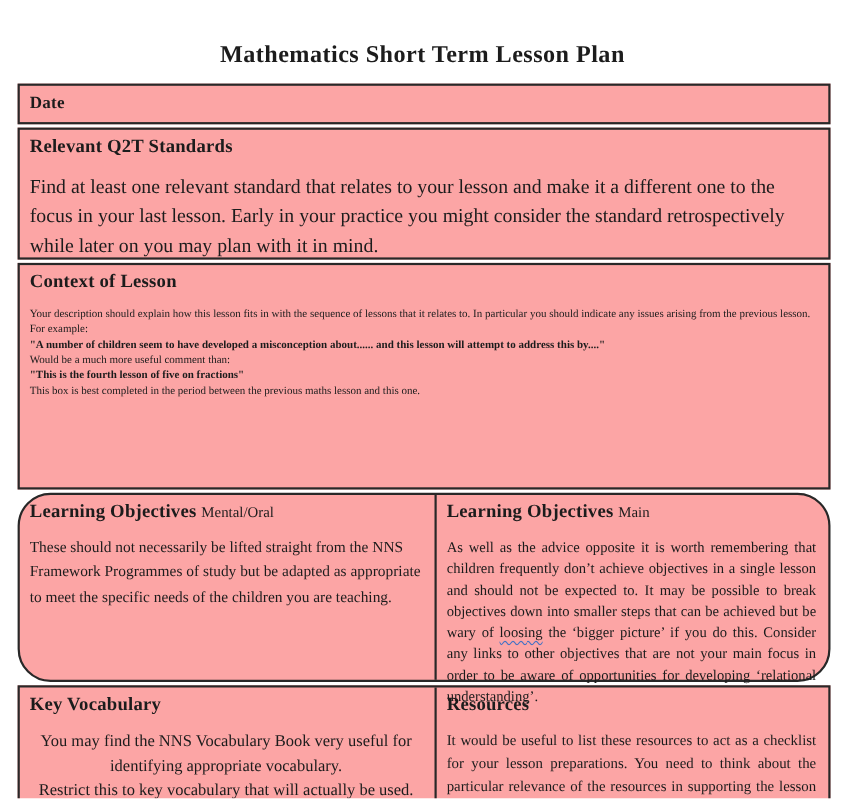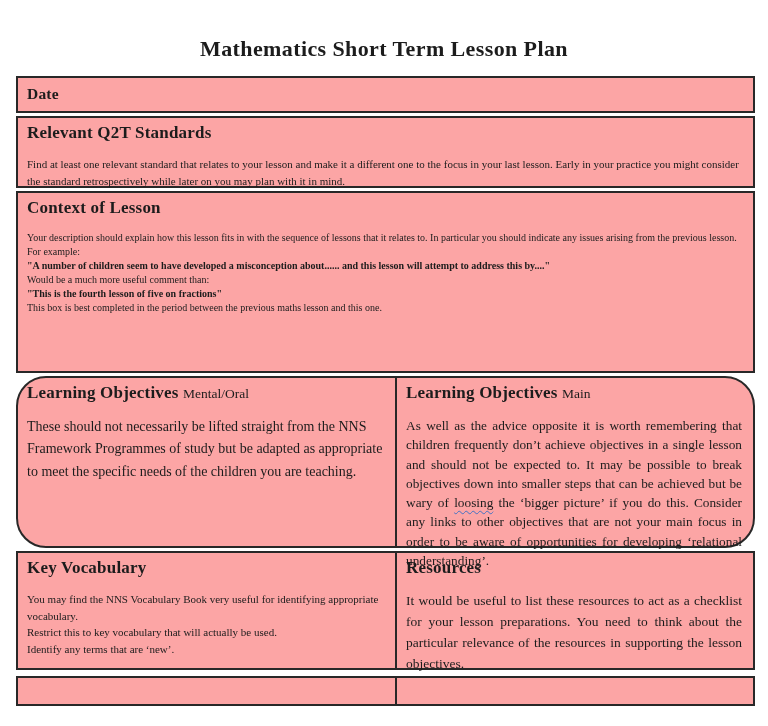--- a/index.html
+++ b/index.html
@@ -25,33 +25,33 @@
   .row{
     border:2px solid var(--border);
     margin-bottom:3px;
     display:flex;align-items:stretch;
     background:#fca5a5;
   }
   .cell{padding:5px 11px 5px 9px;width:100%;}
   .c-left{width:51.3%;flex:0 0 51.3%;}
   .c-right{width:48.7%;flex:0 0 48.7%;border-left:2px solid var(--border);}
   .r1{height:37px;}
-  .r2{height:72px;font-family:Liberation Serif, serif;}
-  .r3{height:182px;}
+  .r2{height:120px;font-family:Liberation Serif, serif;}
+  .r3{height:206px;}
   .r4{height:172px;border-radius:30px;}
   .r5{height:119px;}
   .r6{height:30px;margin-top:6px;}
   .cell-label{font-size:15.5px;font-weight:bold;letter-spacing:.2px;display:inline-block;padding-top:2px;}
   h2{margin:0 0 13px 0;font-size:17px;font-weight:bold;letter-spacing:.2px;}
   h2 .sub{font-size:13.5px;font-weight:normal;letter-spacing:0;}
-  p{margin:0;font-size:11px;line-height:1.5;}
+  p{margin:0;font-size:18px;line-height:1.5;}
   .r3 p{line-height:1.4;font-size:10px;}
   .r4 .c-left p{font-size:14px;line-height:1.6;}
   .r4 .c-right p{font-size:13.3px;line-height:1.45;text-align:justify;}
-  .r5 .c-left p{font-size:11px;line-height:1.5;}
+  .r5 .c-left p{font-size:15px;line-height:1.5;text-align:center;}
   .r5 .c-right p{font-size:13.5px;line-height:1.55;text-align:justify;}
   .bold{font-weight:bold;}
   .misspell{
     text-decoration:underline wavy var(--squiggle) 1px;
     text-underline-offset:3px;
   }
 </style>
 </head>
 <body>
 

